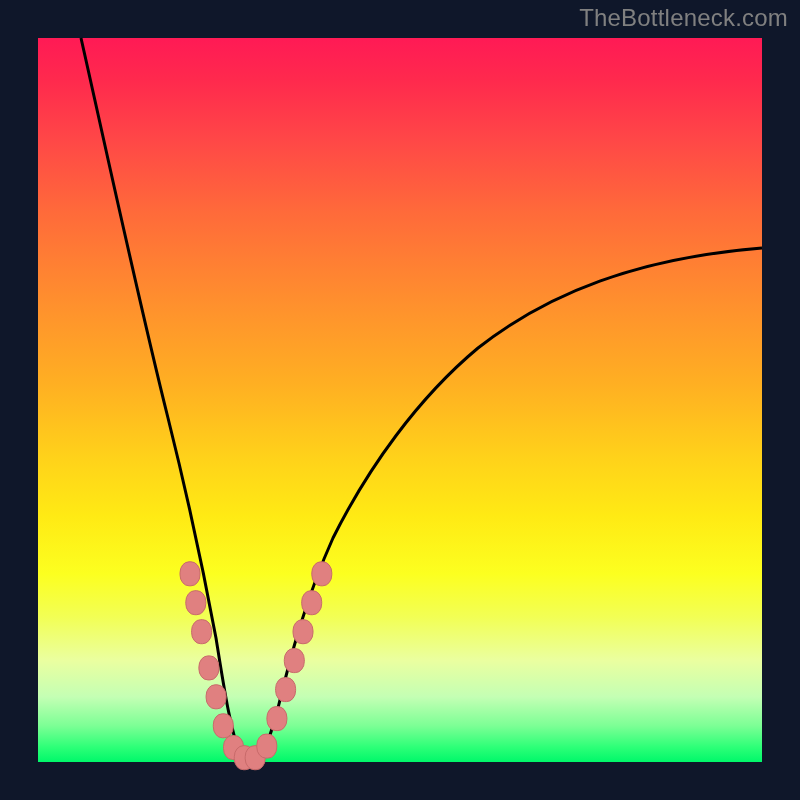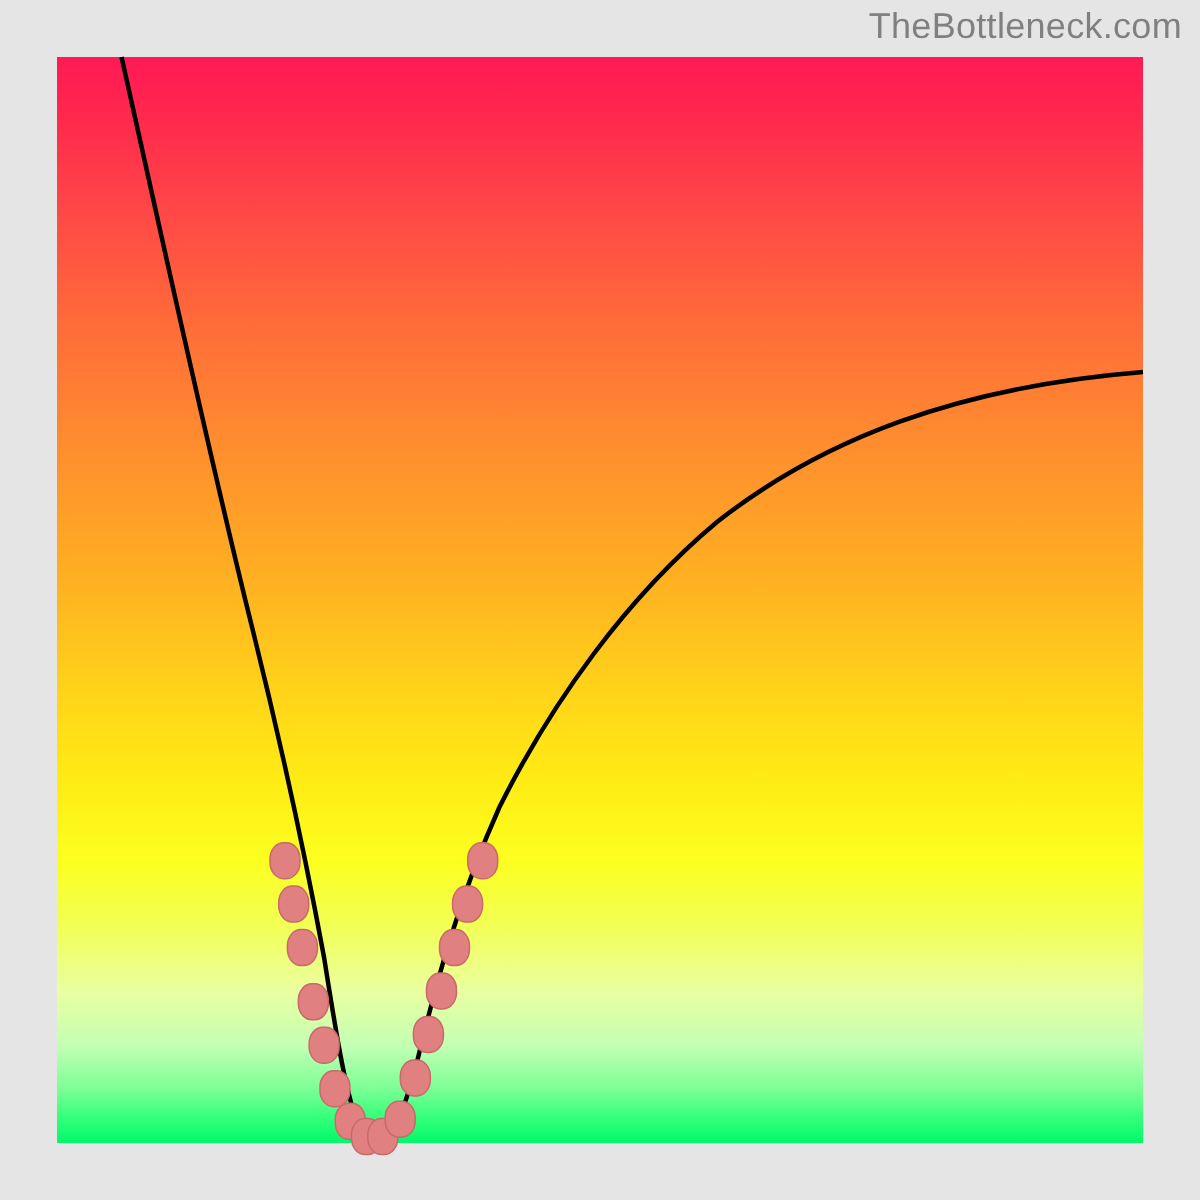--- a/index.html
+++ b/index.html
@@ -7,21 +7,21 @@
     padding: 0;
     width: 800px;
     height: 800px;
     background: #000;
     overflow: hidden;
   }
   .frame {
     position: relative;
     width: 800px;
     height: 800px;
-    background: #e5e5e5;
+    background: #0f172a;
   }
   .watermark {
     position: absolute;
     top: 4px;
     right: 12px;
     color: #808080;
     font-family: Arial, Helvetica, sans-serif;
     font-size: 24px;
     font-weight: 400;
     letter-spacing: 0.2px;

